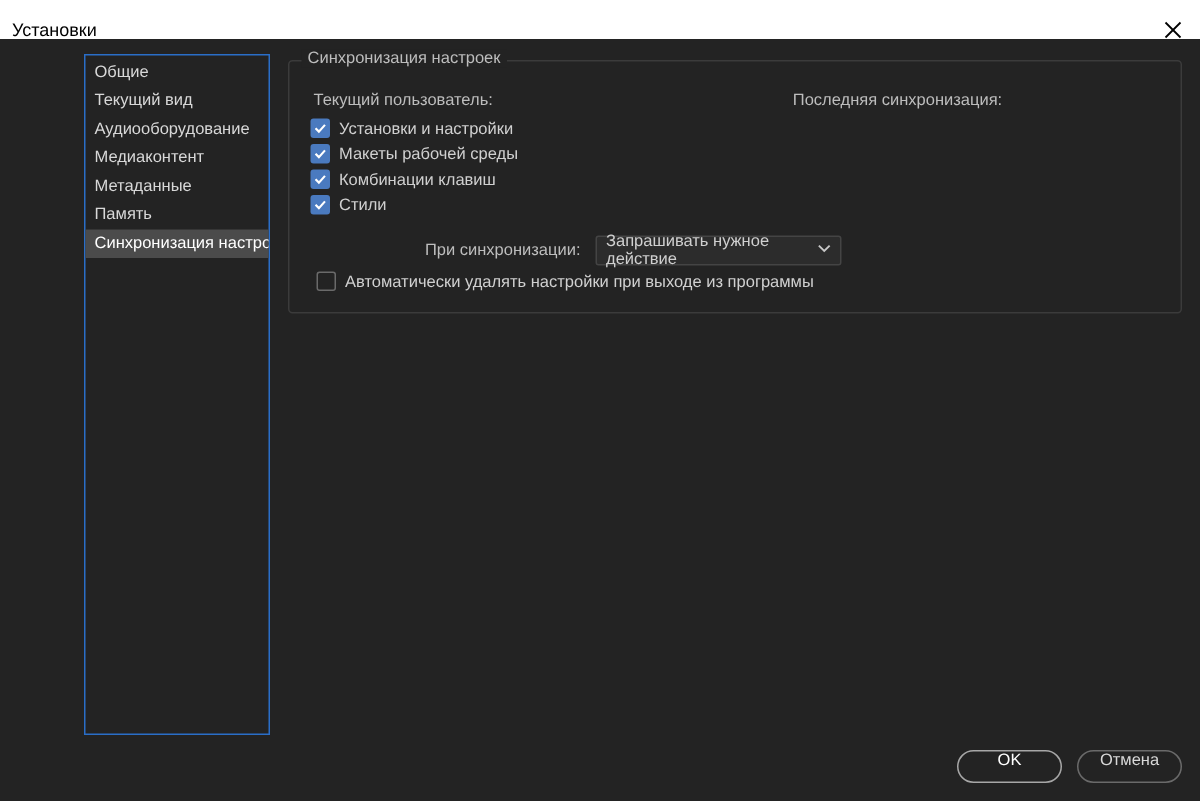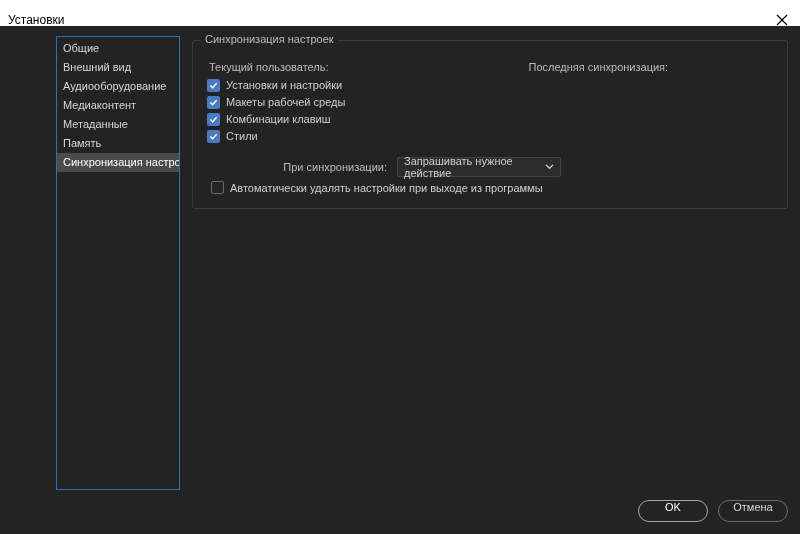--- a/index.html
+++ b/index.html
@@ -83,21 +83,21 @@
     position: absolute;
     top: -8px;
     left: 8px;
     background: #232323;
     padding: 0 4px;
     color: #bdbdbd;
     font-size: 11px;
   }
   .row {
     display: flex;
-    align-items: flex-start;
+    align-items: center;
     margin-bottom: 4px;
   }
   .labels-row {
     display: flex;
     margin-bottom: 6px;
   }
   .labels-row .lbl-left {
     color: #bdbdbd;
     font-size: 11px;
     padding-left: 2px;
@@ -196,21 +196,21 @@
         <line x1="11" y1="1" x2="1" y2="11" stroke="#000" stroke-width="1.2"></line>
       </svg>
   </span>
 </div>
 
 <div class="dialog-body">
   <div class="content-row">
 
     <div class="sidebar">
       <div class="sidebar-item"><span>Общие</span></div>
-      <div class="sidebar-item"><span>Внешний вид</span></div>
+      <div class="sidebar-item"><span>Текущий вид</span></div>
       <div class="sidebar-item"><span>Аудиооборудование</span></div>
       <div class="sidebar-item"><span>Медиаконтент</span></div>
       <div class="sidebar-item"><span>Метаданные</span></div>
       <div class="sidebar-item"><span>Память</span></div>
       <div class="sidebar-item selected"><span>Синхронизация настроек</span></div>
     </div>
 
     <div class="main">
       <div class="fieldset">
         <div class="fieldset-legend">Синхронизация настроек</div>

